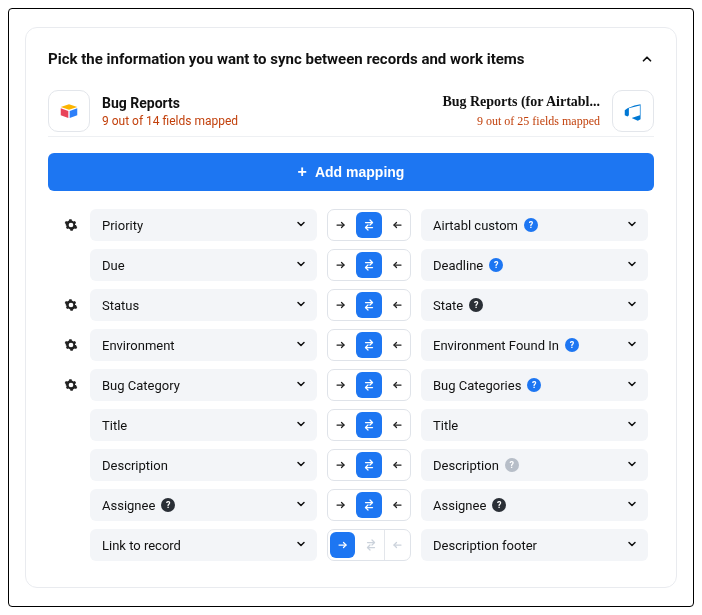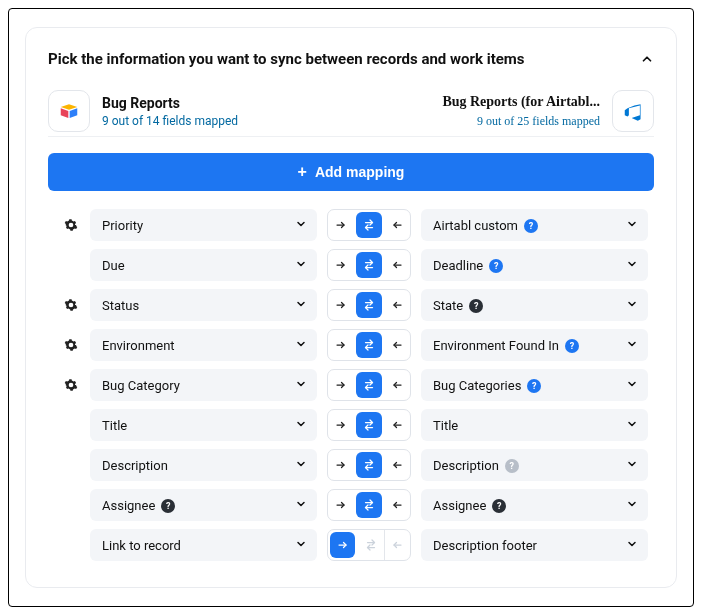--- a/index.html
+++ b/index.html
@@ -50,21 +50,21 @@
   .source.right { flex-direction: row-reverse; text-align: right; font-family: Liberation Serif, serif; }
   .source-icon {
     width: 42px; height: 42px;
     border: 1px solid #e3e6eb;
     border-radius: 10px;
     display: flex; align-items: center; justify-content: center;
     background: #fff;
   }
   .source-icon svg { width: 22px; height: 22px; }
   .source-text .name { font-size: 14px; font-weight: 700; color: #111; line-height: 1.3; max-width: 170px; white-space: nowrap; overflow:hidden; text-overflow: ellipsis;}
-  .source-text .sub  { font-size: 12px; color: #0369a1; margin-top: 2px; }
+  .source-text .sub  { font-size: 12px; color: #c2410c; margin-top: 2px; }
 
   .divider {
     height: 1px;
     background: #eef0f3;
     margin: 0 0 16px 0;
   }
 
   .add-btn {
     width: 100%;
     background: #1d76f2;
@@ -98,21 +98,21 @@
     border-radius: 6px;
     height: 32px;
     padding: 0 10px 0 12px;
     display: flex;
     align-items: center;
     justify-content: space-between;
     font-size: 13px;
     color: #111;
     cursor: pointer;
   }
-  .field .lbl { display:flex; align-items:flex-end; gap:6px; white-space:nowrap; overflow:hidden; text-overflow:ellipsis;}
+  .field .lbl { display:flex; align-items:flex-start; gap:6px; white-space:nowrap; overflow:hidden; text-overflow:ellipsis;}
   .field .chev { width: 12px; height: 12px; flex-shrink: 0; }
   .badge {
     width: 14px; height: 14px; border-radius: 50%;
     display: inline-flex; align-items:center; justify-content:center;
     font-size: 9px; font-weight:700; color:#fff; flex-shrink:0;
   }
   .badge.blue { background:#1d76f2; }
   .badge.dark { background:#2a2f36; }
   .badge.gray { background:#b7bec8; }
 

